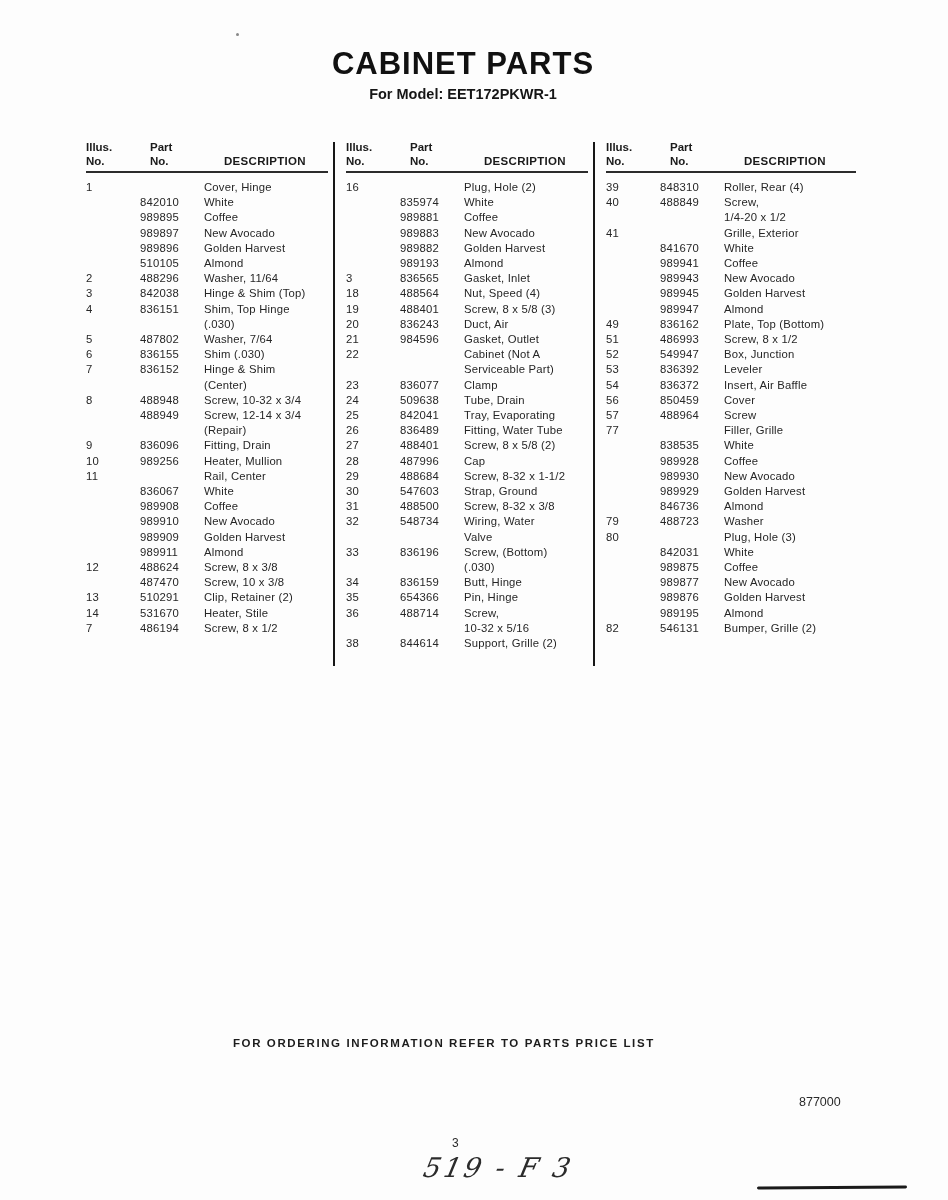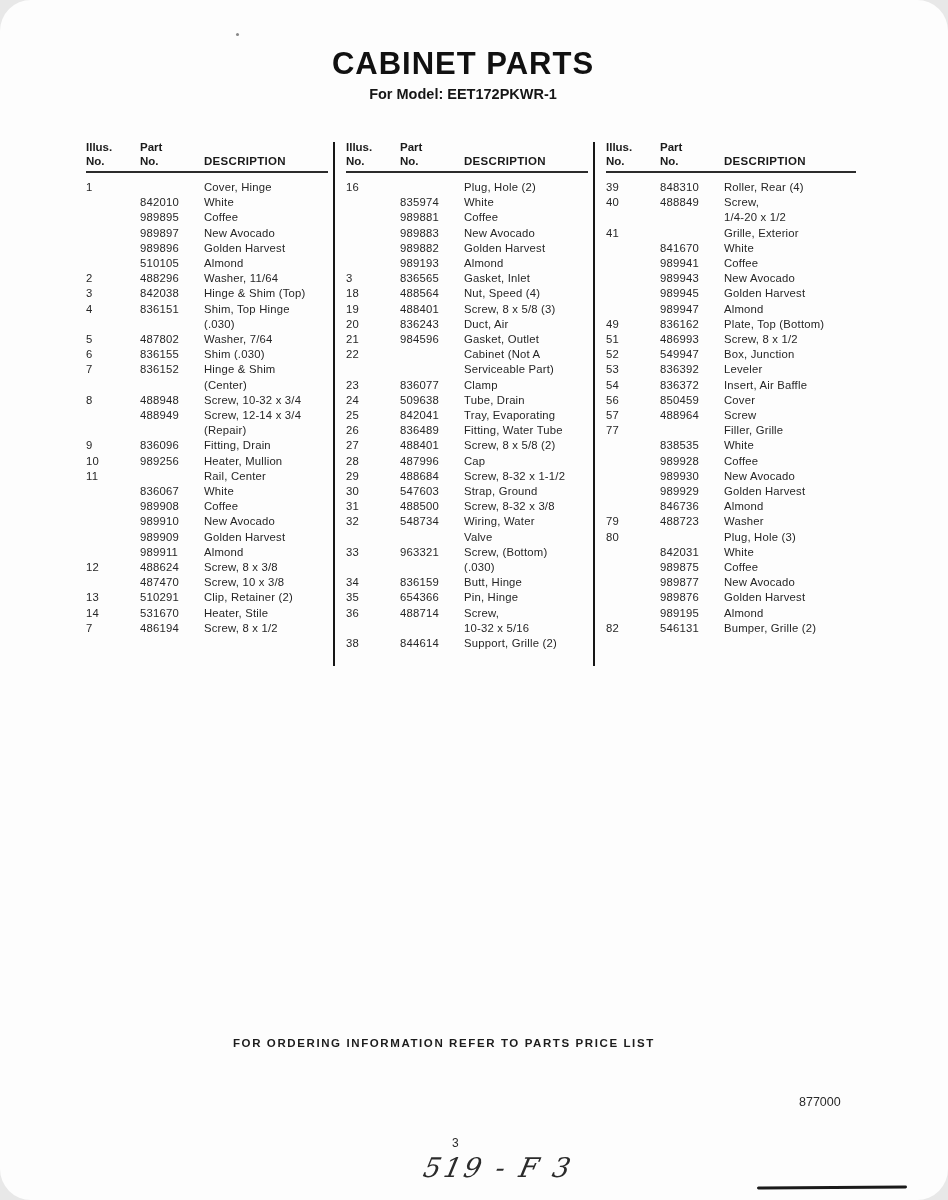--- a/index.html
+++ b/index.html
@@ -1,37 +1,36 @@
 <!DOCTYPE html>
 <html><head>
 <meta charset="utf-8">
 <style>
   html,body{margin:0;padding:0;background:#e8e8e8;}
   .page{
     position:relative;width:948px;height:1200px;background:#fdfdfd;
     font-family:"Liberation Sans",sans-serif;color:#222;overflow:hidden;
     margin:0 auto;
-    border-radius:31px;
   }
   .title{
     position:absolute;top:46px;left:-11px;width:948px;text-align:center;
     font-size:31px;font-weight:700;letter-spacing:1px;color:#111;
   }
   .subtitle{
     position:absolute;top:86px;left:-11px;width:948px;text-align:center;
     font-size:14.5px;font-weight:700;color:#161616;
   }
   .col{position:absolute;top:140px;}
   .col1{left:86px;width:242px;}
   .col2{left:346px;width:242px;}
   .col3{left:606px;width:250px;}
   .col-header{
     display:grid;grid-template-columns:54px 64px 1fr;
     font-weight:700;font-size:11.5px;line-height:14px;
-    border-bottom:2px solid #2c2c2c;padding-bottom:3px;color:#1a1a1a;
+    border-bottom:2px solid #2c2c2c;padding-bottom:3px;color:#1a1a1a;gap:10px;
   }
   .col-header .stack span{display:block;}
   .h-desc{align-self:end;letter-spacing:0.3px;}
   .col-rows{padding-top:7px;}
   .row{
     display:grid;grid-template-columns:54px 64px 1fr;
     font-size:11.3px;line-height:15.2px;white-space:nowrap;
     color:#262626;letter-spacing:0.2px;
   }
   .vsep{position:absolute;width:2px;background:#161616;top:142px;height:524px;}
@@ -362,21 +361,21 @@
             <span>548734</span>
             <span>Wiring, Water</span>
           </div>
           <div class="row">
             <span></span>
             <span></span>
             <span>Valve</span>
           </div>
           <div class="row">
             <span>33</span>
-            <span>963321</span>
+            <span>836196</span>
             <span>Screw, (Bottom)</span>
           </div>
           <div class="row">
             <span></span>
             <span></span>
             <span>(.030)</span>
           </div>
           <div class="row">
             <span>34</span>
             <span>836159</span>

